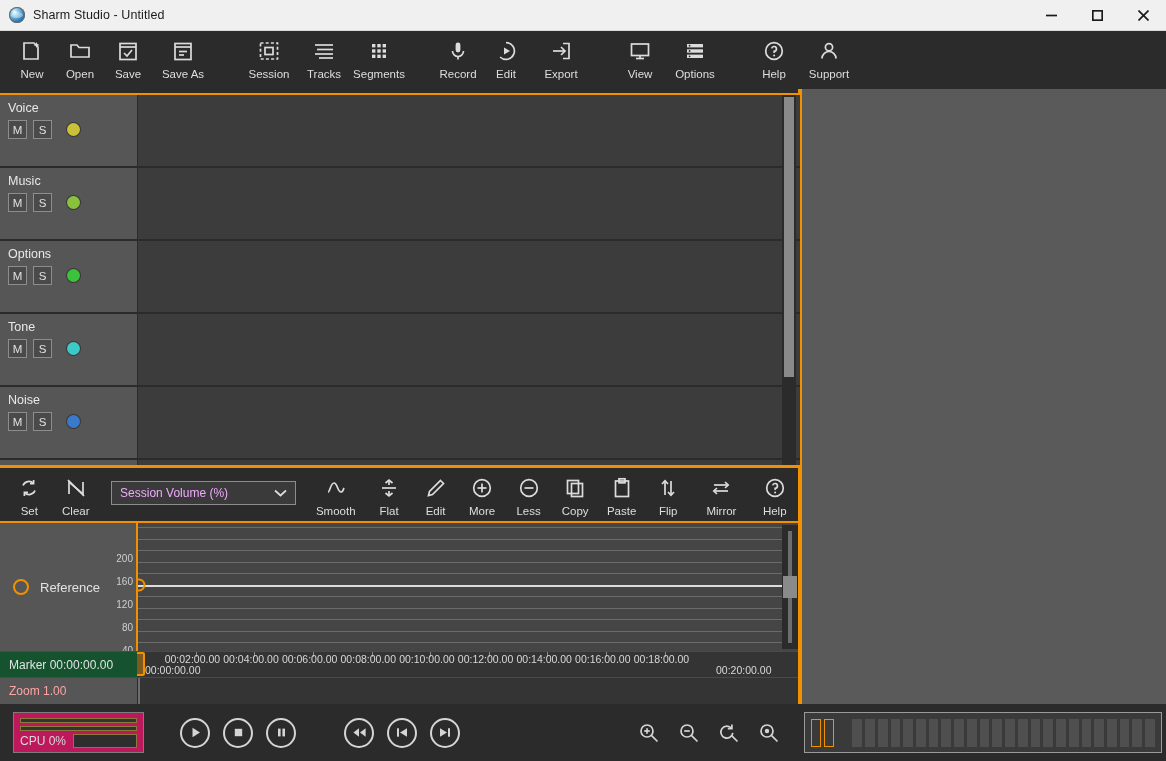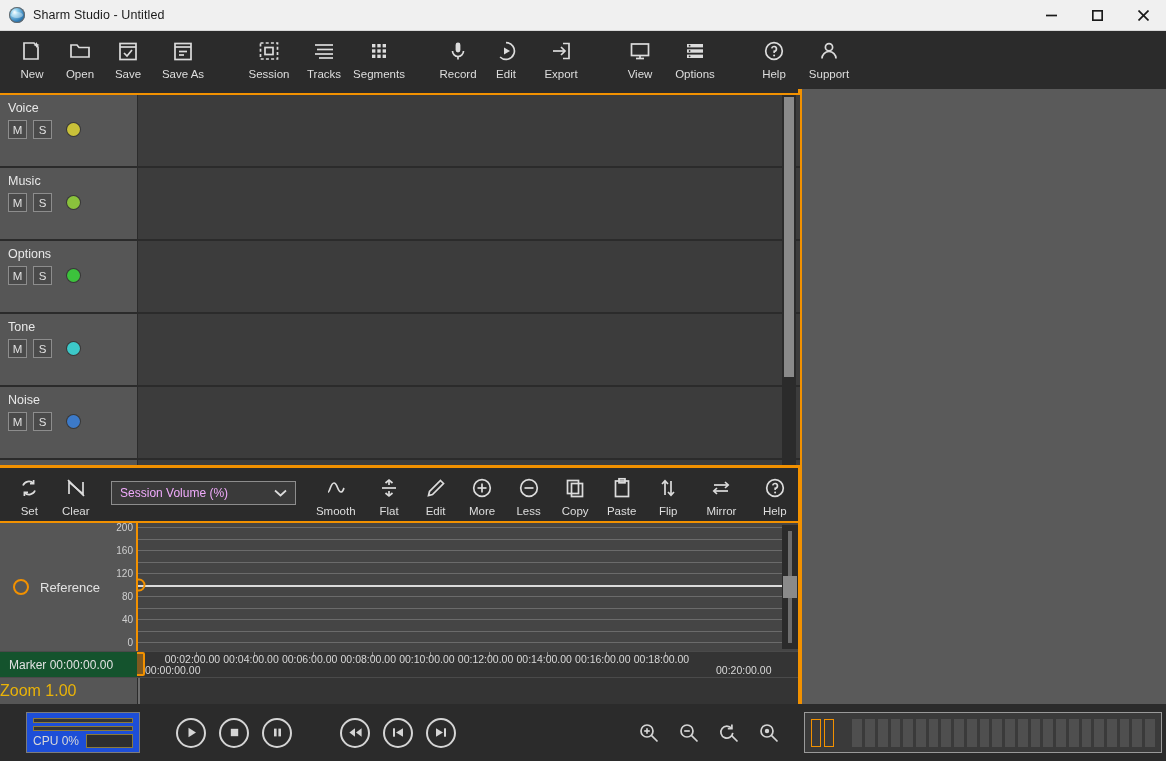--- a/index.html
+++ b/index.html
@@ -118,21 +118,21 @@
   .auto-label .circ {
     width: 16px; height: 16px; border-radius: 50%; border: 2px solid #f29100; background: #565656;
   }
   .auto-label .txt { font-size: 13px; color: #e2e2e2; }
   .auto-axis {
     width: 18px; position: relative; flex: 0 0 18px;
     border-right: 2px solid #f29100;
   }
   .auto-axis .tick {
     position: absolute; right: 3px; font-size: 10px; color: #cfcfcf;
-    transform: translateY(-50%); white-space: nowrap;
+    transform: translateY(-50%); white-space: nowrap; margin-top: 31px;
   }
   .auto-plot {
     flex: 1; background: #454545; position: relative; overflow: hidden;
   }
   .auto-plot .grid { position: absolute; left: 0; right: 0; height: 1px; background: #6b6b6b; }
   .auto-curve { position: absolute; left: 0; right: 0; height: 2px; background: #dcdcdc; }
   .auto-handle {
     position: absolute; width: 13px; height: 13px; border-radius: 50%;
     border: 2px solid #f29100; background: transparent; transform: translate(-50%, -50%);
   }
@@ -154,33 +154,33 @@
   .ruler .tl2 { position: absolute; top: 12px; font-size: 10.5px; color: #d8d8d8; white-space: nowrap; }
   .ruler .tk { position: absolute; top: 0; width: 1px; height: 5px; background: #8a8a8a; }
   .playhead {
     position: absolute; left: 0; top: 0; width: 13px; height: 24px;
     border: 2px solid #f29100; background: #f2910066; border-radius: 2px;
   }
   .zoom-row {
     position: absolute; left: 0; top: 677px; width: 798px; height: 27px;
     background: #565656; display: flex; border-top: 1px solid #4a4a4a;
   }
-  .zoom-lbl { width: 137px; flex: 0 0 137px; font-size: 16px; color: #eab308;
-              display: flex; align-items: center; }
+  .zoom-lbl { width: 137px; flex: 0 0 137px; font-size: 12px; color: #fca5a5;
+              display: flex; align-items: center; padding-left: 9px; }
   .zoom-strip { flex: 1; background: #343434; border-left: 1px solid #2b2b2b; position: relative; }
   .zoom-strip .ph { position: absolute; left: 0; top: 0; bottom: 0; width: 2px; background: #6d6d6d; }
 
   
   .bottom {
     position: absolute; left: 0; top: 704px; width: 1166px; height: 57px;
     background: #2b2b2b; display: flex; align-items: center;
   }
   .cpu {
-    width: 114px; height: 41px; margin-left: 26px; border: 1px solid #7c7c7c;
-    background: #1d4ed8; position: relative; padding: 5px 6px 0 6px;
+    width: 131px; height: 41px; margin-left: 13px; border: 1px solid #7c7c7c;
+    background: #be185d; position: relative; padding: 5px 6px 0 6px;
   }
   .cpu .bar { height: 5px; border: 1px solid #8a7a3c; background: #333; margin-bottom: 3px; }
   .cpu .row { display: flex; align-items: center; gap: 7px; margin-top: 1px; }
   .cpu .lbl { font-size: 12px; color: #d8d8d8; }
   .cpu .gauge { flex: 1; height: 14px; border: 1px solid #8a7a3c; background: #2e2e2e; }
 
   .transport { display: flex; align-items: center; gap: 13px; margin-left: 36px; }
   .tbtn {
     width: 30px; height: 30px; border-radius: 50%; border: 2px solid #d5d5d5;
     display: flex; align-items: center; justify-content: center; color: #d5d5d5; cursor: default;

